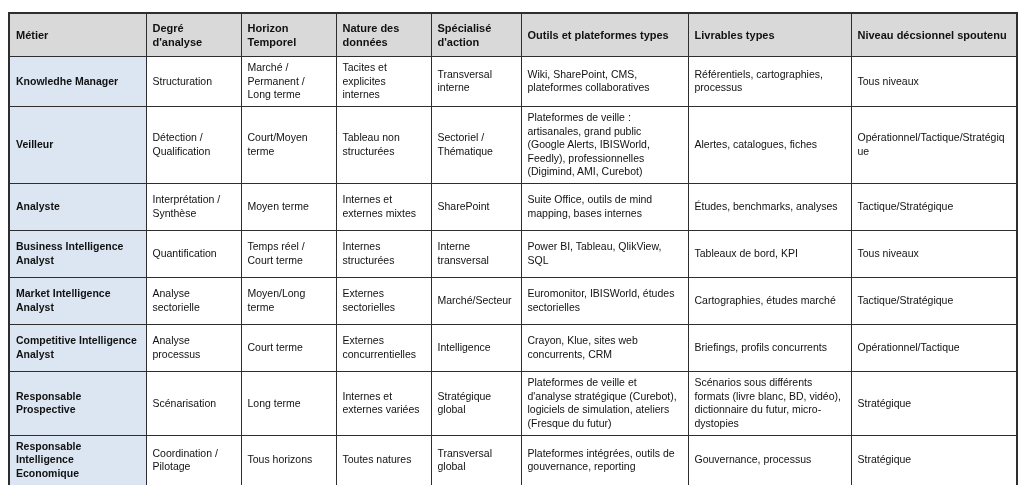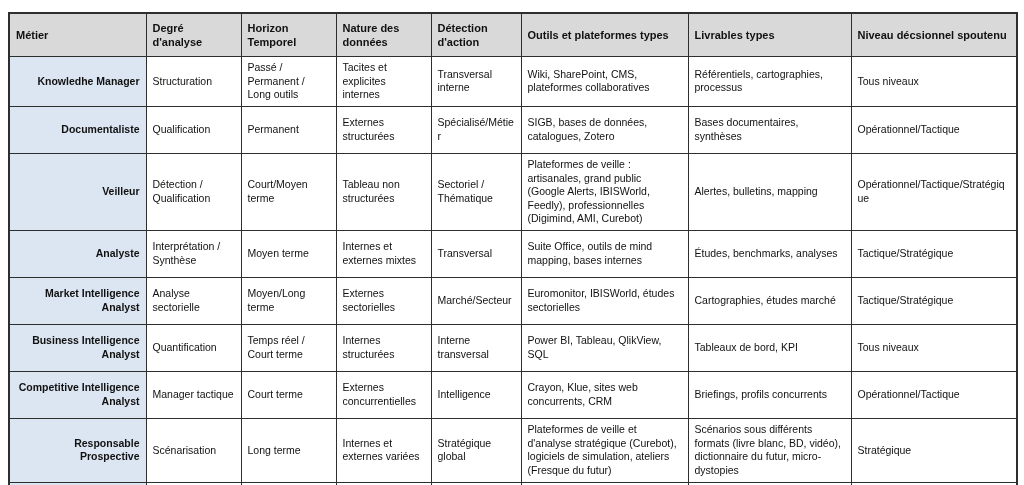--- a/index.html
+++ b/index.html
@@ -37,21 +37,20 @@
     background: #d9d9d9;
     font-weight: bold;
     font-size: 11px;
     height: 34px;
   }
   tbody tr { height: 47px; }
   tbody tr:first-child { height: 41px; }
   tbody th {
     background: #dce6f2;
     font-weight: bold;
-    text-align: right;
   }
   tbody td { background: #ffffff; font-weight: normal; }
 </style>
 </head>
 <body>
 
 <div class="table-wrap">
   <table>
     <colgroup>
       <col style="width:137px">
@@ -62,90 +61,80 @@
       <col style="width:167px">
       <col style="width:163px">
       <col style="width:166px">
     </colgroup>
     <thead>
       <tr>
           <th>Métier</th>
           <th>Degré d'analyse</th>
           <th>Horizon Temporel</th>
           <th>Nature des données</th>
-          <th>Détection d'action</th>
+          <th>Spécialisé d'action</th>
           <th>Outils et plateformes types</th>
           <th>Livrables types</th>
           <th>Niveau décsionnel spoutenu</th>
         </tr>
     </thead>
     <tbody>
         <tr>
           <th>Knowledhe Manager</th>
           <td>Structuration</td>
-          <td>Passé / Permanent / Long outils</td>
+          <td>Marché / Permanent / Long terme</td>
           <td>Tacites et explicites internes</td>
           <td>Transversal interne</td>
           <td>Wiki, SharePoint, CMS, plateformes collaboratives</td>
           <td>Référentiels, cartographies, processus</td>
           <td>Tous niveaux</td>
-        </tr>
-        <tr>
-          <th>Documentaliste</th>
-          <td>Qualification</td>
-          <td>Permanent</td>
-          <td>Externes structurées</td>
-          <td>Spécialisé/Métier</td>
-          <td>SIGB, bases de données, catalogues, Zotero</td>
-          <td>Bases documentaires, synthèses</td>
-          <td>Opérationnel/Tactique</td>
         </tr>
         <tr>
           <th>Veilleur</th>
           <td>Détection / Qualification</td>
           <td>Court/Moyen terme</td>
           <td>Tableau non structurées</td>
           <td>Sectoriel / Thématique</td>
           <td>Plateformes de veille : artisanales, grand public (Google Alerts, IBISWorld, Feedly), professionnelles (Digimind, AMI, Curebot)</td>
-          <td>Alertes, bulletins, mapping</td>
+          <td>Alertes, catalogues, fiches</td>
           <td>Opérationnel/Tactique/Stratégique</td>
         </tr>
         <tr>
           <th>Analyste</th>
           <td>Interprétation / Synthèse</td>
           <td>Moyen terme</td>
           <td>Internes et externes mixtes</td>
-          <td>Transversal</td>
+          <td>SharePoint</td>
           <td>Suite Office, outils de mind mapping, bases internes</td>
           <td>Études, benchmarks, analyses</td>
-          <td>Tactique/Stratégique</td>
-        </tr>
-        <tr>
-          <th>Market Intelligence Analyst</th>
-          <td>Analyse sectorielle</td>
-          <td>Moyen/Long terme</td>
-          <td>Externes sectorielles</td>
-          <td>Marché/Secteur</td>
-          <td>Euromonitor, IBISWorld, études sectorielles</td>
-          <td>Cartographies, études marché</td>
           <td>Tactique/Stratégique</td>
         </tr>
         <tr>
           <th>Business Intelligence Analyst</th>
           <td>Quantification</td>
           <td>Temps réel / Court terme</td>
           <td>Internes structurées</td>
           <td>Interne transversal</td>
           <td>Power BI, Tableau, QlikView, SQL</td>
           <td>Tableaux de bord, KPI</td>
           <td>Tous niveaux</td>
         </tr>
         <tr>
+          <th>Market Intelligence Analyst</th>
+          <td>Analyse sectorielle</td>
+          <td>Moyen/Long terme</td>
+          <td>Externes sectorielles</td>
+          <td>Marché/Secteur</td>
+          <td>Euromonitor, IBISWorld, études sectorielles</td>
+          <td>Cartographies, études marché</td>
+          <td>Tactique/Stratégique</td>
+        </tr>
+        <tr>
           <th>Competitive Intelligence Analyst</th>
-          <td>Manager tactique</td>
+          <td>Analyse processus</td>
           <td>Court terme</td>
           <td>Externes concurrentielles</td>
           <td>Intelligence</td>
           <td>Crayon, Klue, sites web concurrents, CRM</td>
           <td>Briefings, profils concurrents</td>
           <td>Opérationnel/Tactique</td>
         </tr>
         <tr>
           <th>Responsable Prospective</th>
           <td>Scénarisation</td>

